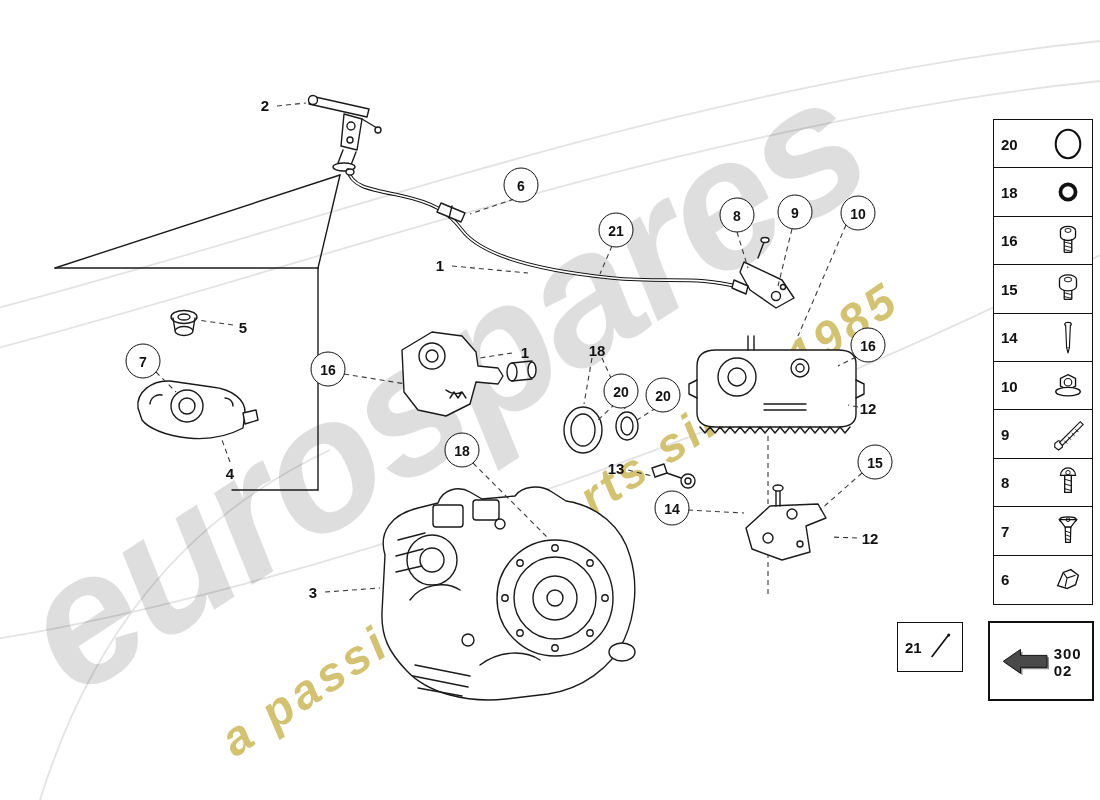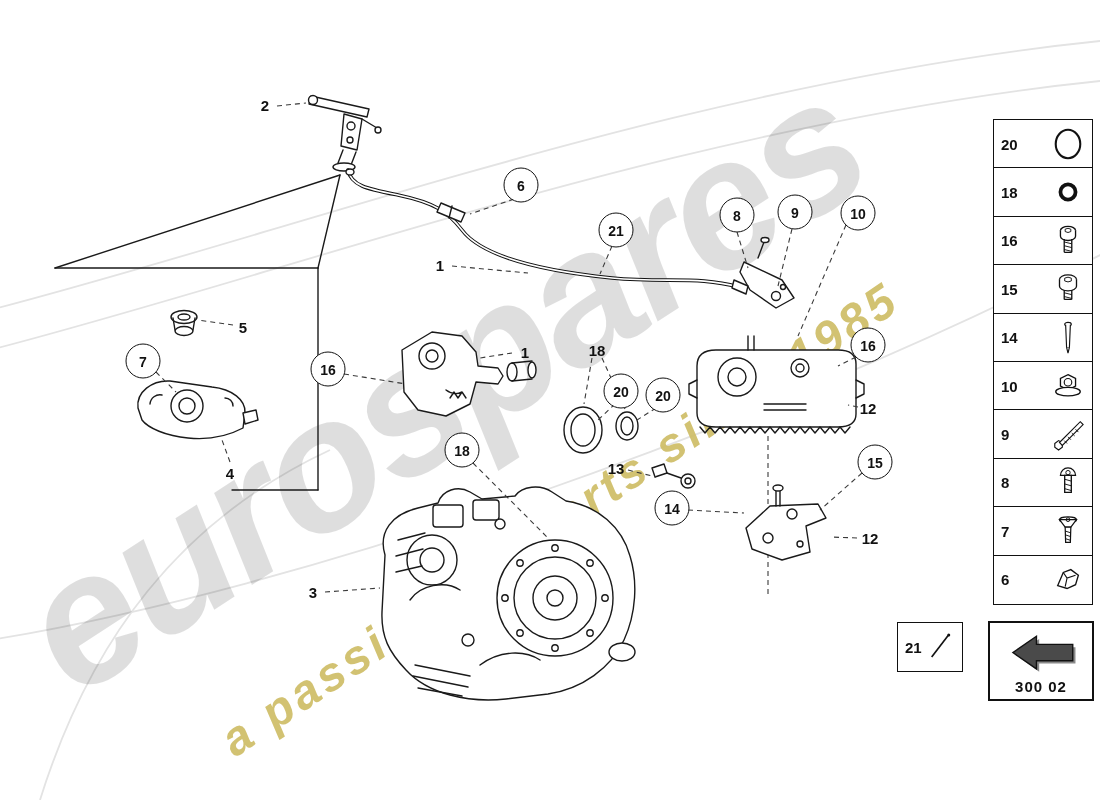--- a/index.html
+++ b/index.html
@@ -33,21 +33,21 @@
   .snum{font-size:15px;font-weight:700;}
   .sicon{flex:0 0 auto;}
   .sicon *{stroke:#111;}
 
   
   .pinbox{position:absolute;left:897px;top:622px;width:66px;height:50px;z-index:3;
           box-sizing:border-box;border:1.6px solid #111;background:#fff;display:flex;
           align-items:center;justify-content:space-between;padding:0 7px;}
   .navbox{position:absolute;left:988px;top:621px;width:106px;height:80px;z-index:3;
           box-sizing:border-box;border:2px solid #111;background:#fff;display:flex;
-          flex-direction:column;align-items:center;justify-content:space-between;
+          align-items:center;justify-content:space-between;
           padding:6px 4px 4px;cursor:pointer;}
   .navcode{font-size:15px;font-weight:700;letter-spacing:1px;}
 </style>
 </head>
 <body>
 
 <div class="stage">
 
   <svg class="art" width="1100" height="800" viewBox="0 0 1100 800">
 

